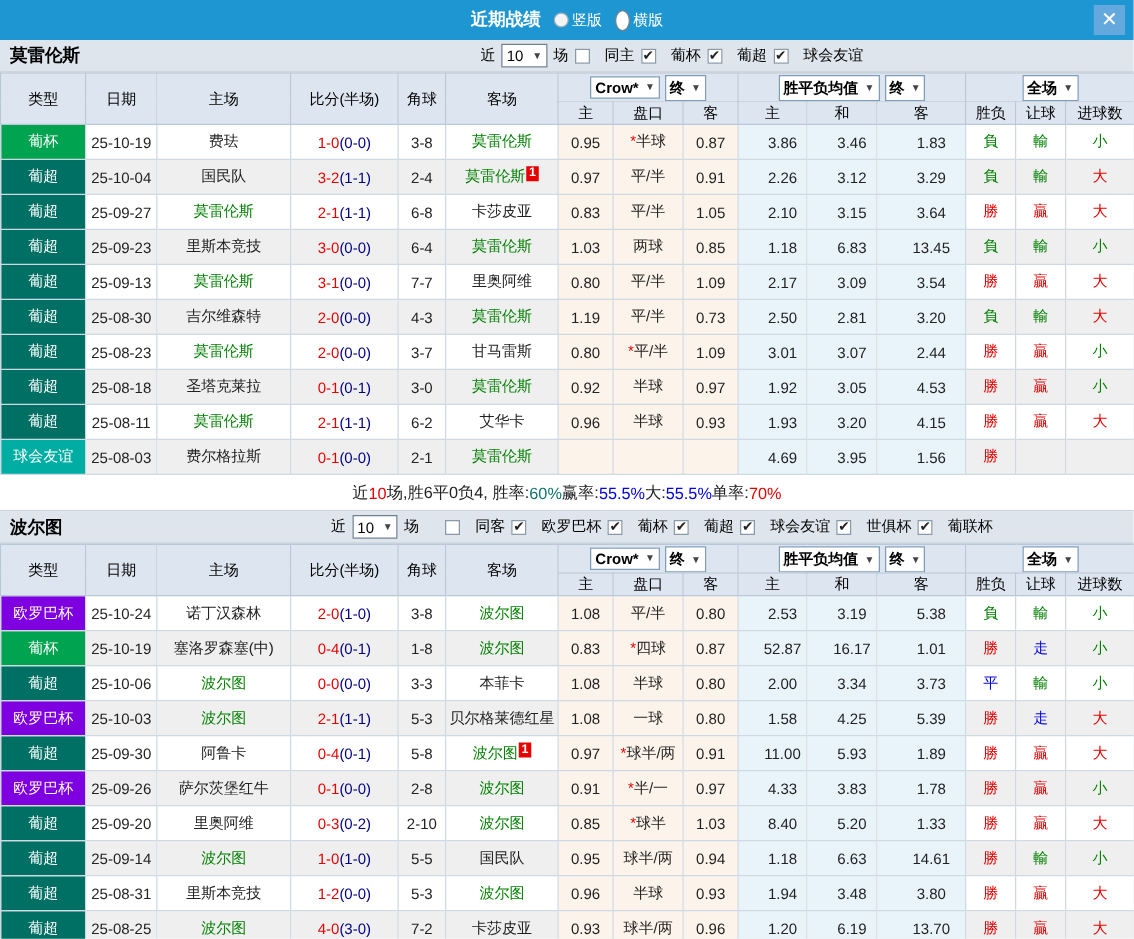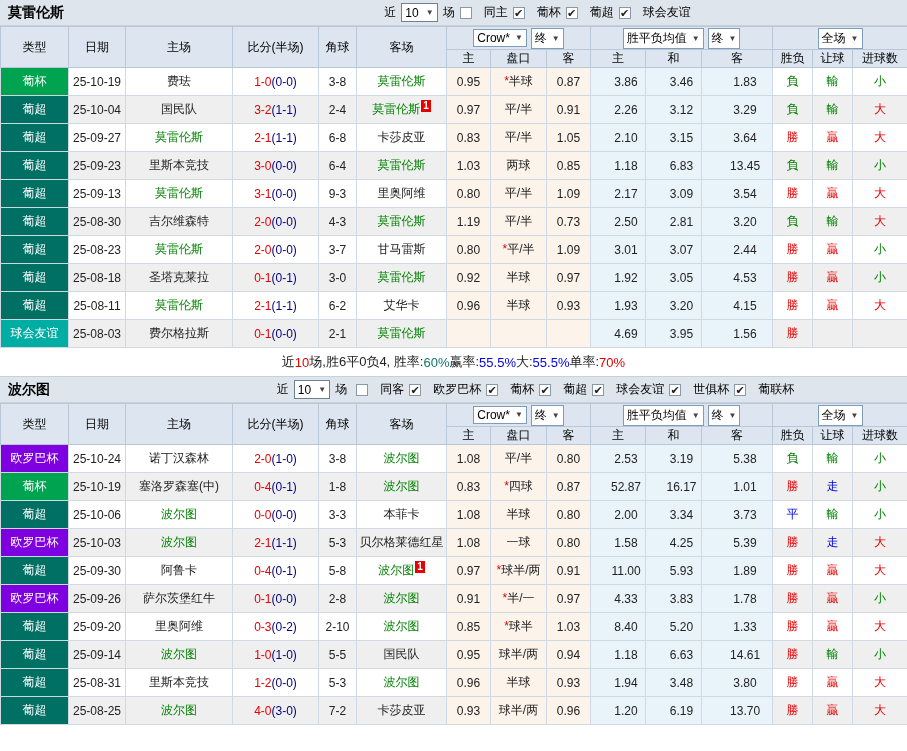--- a/index.html
+++ b/index.html
@@ -25,41 +25,57 @@
   .arr{font-size:8px;color:#444;}
   .cb{display:inline-flex;align-items:center;gap:12px;cursor:pointer;}
   .cb-box{display:inline-block;width:12px;height:12px;background:#fff;border:1px solid #8a99a8;box-sizing:border-box;
     font-size:11px;line-height:10px;text-align:center;color:#222;}
 
   
   table{border-collapse:collapse;table-layout:fixed;width:907px;}
   th{background:#dde6f0;border:1px solid #b9c7d6;font-weight:normal;font-size:12px;color:#000;padding:0;overflow:hidden;white-space:nowrap;}
   thead tr.hr1 th{height:22px;}
   thead tr.hr2 th{height:17px;}
-  .dd{display:inline-flex;align-items:center;gap:5px;background:#fff;border:1px solid #7f9db9;padding:1px 3px;margin:0 2px;color:#000;cursor:pointer;white-space:nowrap;}
+  .dd{display:inline-flex;align-items:center;gap:5px;background:#fff;border:1px solid #7f9db9;padding:1px 3px;margin:0 2px;color:#000;cursor:pointer;white-space:nowrap;font-weight:bold;}
   td{border:1px solid #cfd9e3;text-align:center;padding:0;height:27px;overflow:hidden;white-space:nowrap;font-size:12px;color:#222;}
   tbody tr:nth-child(even){background:#efefef;}
   td.c-type{color:#fff;}
   td.c-odds{background:#fcf3ea;}
   td.c-avg{background:#e9f4fa;padding-left:16px;}
   td.c-team.green{color:#008000;}
   .s-main{color:#e60000;}
   .s-half{color:#000080;}
   .star{color:#e60000;}
   .badge{display:inline-block;background:#e60000;color:#fff;font-size:10px;font-weight:bold;line-height:12px;padding:0 2px;
     position:relative;top:-4px;margin-left:1px;}
 
   
   .summary-row{height:28px;background:#fff;border-bottom:1px solid #c6d1dc;display:flex;align-items:center;justify-content:center;font-size:13px;}
 </style>
 </head>
 <body>
 
 <div class="app">
 
+  <div class="titlebar">
+    <span class="title">近期战绩</span>
+    <span class="radios" id="radio-group">
+        <span class="radio">
+          <span class="rad"></span>
+          <span>竖版</span>
+        </span>
+        <span class="radio">
+          <span class="rad sel"></span>
+          <span>横版</span>
+        </span>
+      </span>
+    <span class="close-btn">
+      <span>✕</span>
+    </span>
+  </div>
 
   <div>
     <div class="team-row">
       <span class="team-name">莫雷伦斯</span>
       <span class="filters">
         <span class="lbl">近</span>
         <span class="sel">
           <span>10</span>
           <span class="arr">▼</span>
         </span>
@@ -215,21 +231,21 @@
     <td class="c-avg">13.45</td>
     <td class="c-res" style="color: rgb(0, 128, 0);">負</td>
     <td class="c-res" style="color: rgb(0, 128, 0);">輸</td>
     <td class="c-res" style="color: rgb(0, 128, 0);">小</td>
   </tr>
           <tr>
     <td class="c-type" style="background: rgb(0, 112, 101);">葡超</td>
     <td class="c-date">25-09-13</td>
     <td class="c-team green">莫雷伦斯</td>
     <td class="c-score"><span class="s-main">3-1</span><span class="s-half">(0-0)</span></td>
-    <td class="c-corner">9-3</td>
+    <td class="c-corner">7-7</td>
     <td class="c-team">里奥阿维</td>
     <td class="c-odds">0.80</td>
     <td class="c-odds">平/半</td>
     <td class="c-odds">1.09</td>
     <td class="c-avg">2.17</td>
     <td class="c-avg">3.09</td>
     <td class="c-avg">3.54</td>
     <td class="c-res" style="color: rgb(230, 0, 0);">勝</td>
     <td class="c-res" style="color: rgb(230, 0, 0);">贏</td>
     <td class="c-res" style="color: rgb(230, 0, 0);">大</td>
@@ -339,21 +355,21 @@
   <div>
     <div class="team-row">
       <span class="team-name">波尔图</span>
       <span class="filters">
         <span class="lbl">近</span>
         <span class="sel">
           <span>10</span>
           <span class="arr">▼</span>
         </span>
         <span class="lbl">场</span>
-        <span class="filters" id="filters-1" style="margin:4px;transform:none;">
+        <span class="filters" id="filters-1" style="margin:16px;transform:none;">
             <span class="cb">
               <span class="cb-box"></span>
               <span>同客</span>
             </span>
             <span class="cb">
               <span class="cb-box">✔</span>
               <span>欧罗巴杯</span>
             </span>
             <span class="cb">
               <span class="cb-box">✔</span>

